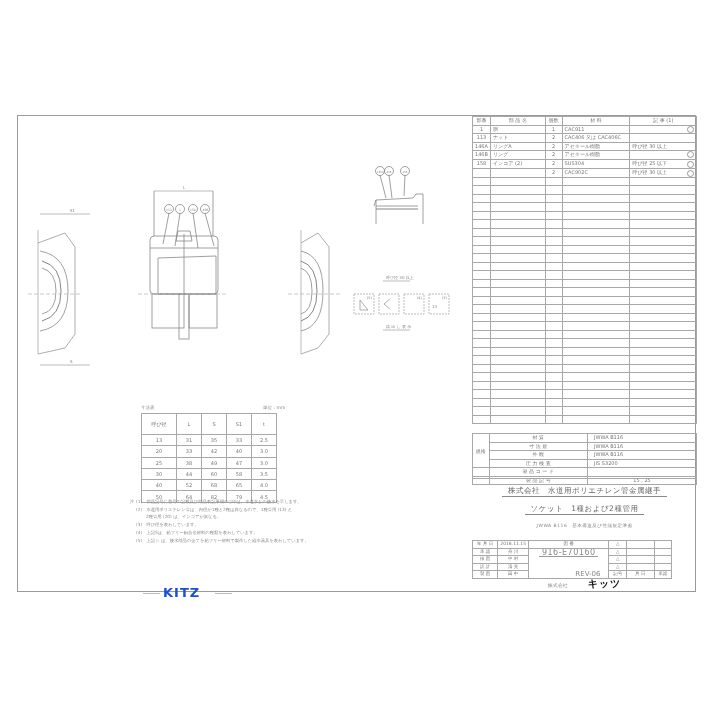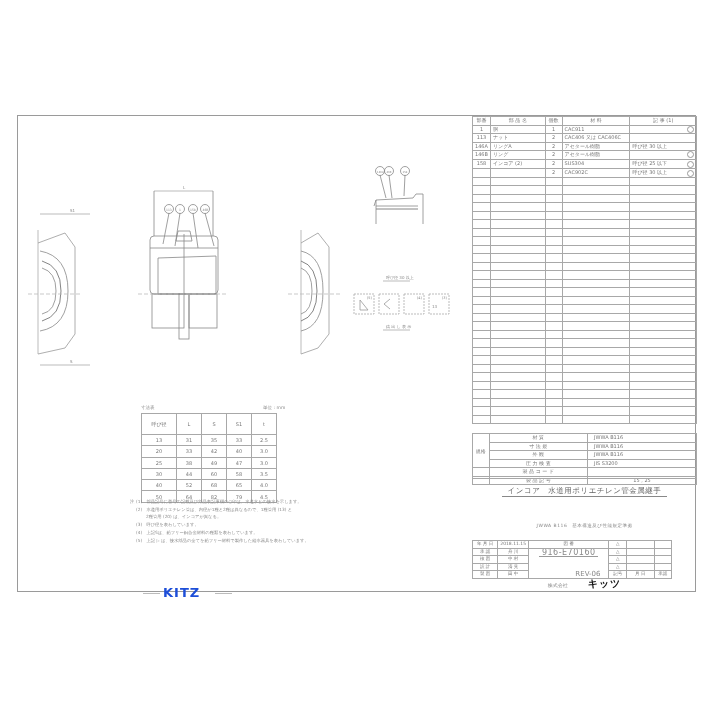--- a/index.html
+++ b/index.html
@@ -327,21 +327,22 @@
     </tr>
     <tr>
       <td></td>
       <td class="c">製 品 記 号</td>
       <td class="c">15 , 25</td>
     </tr>
   </tbody>
     </table>
 
   <div class="titleblk">
-    <div class="t1" style="top:7px"><span class="u">インコア　水道用ポリエチレン管金属継手</span></div>
+    <div class="t1" style="top:7px"><span class="u">株式会社　水道用ポリエチレン管金属継手</span></div>
+    <div class="t1" style="top:25px"><span class="u">ソケット　1種および2種管用</span></div>
     <div class="t1" style="top:44px;font-size:4.5px;color:#888">JWWA B116　基本構造及び性能規定準拠</div>
 
     <table class="tbl revtbl">
       <tbody>
           <tr>
         <td class="c" style="width:22px">年 月 日</td>
         <td class="c" style="width:22px">2018.11.15</td>
         <td class="c" style="width:78px">図 番</td>
         <td class="c" style="width:14px">△</td>
         <td style="width:28px"></td>

